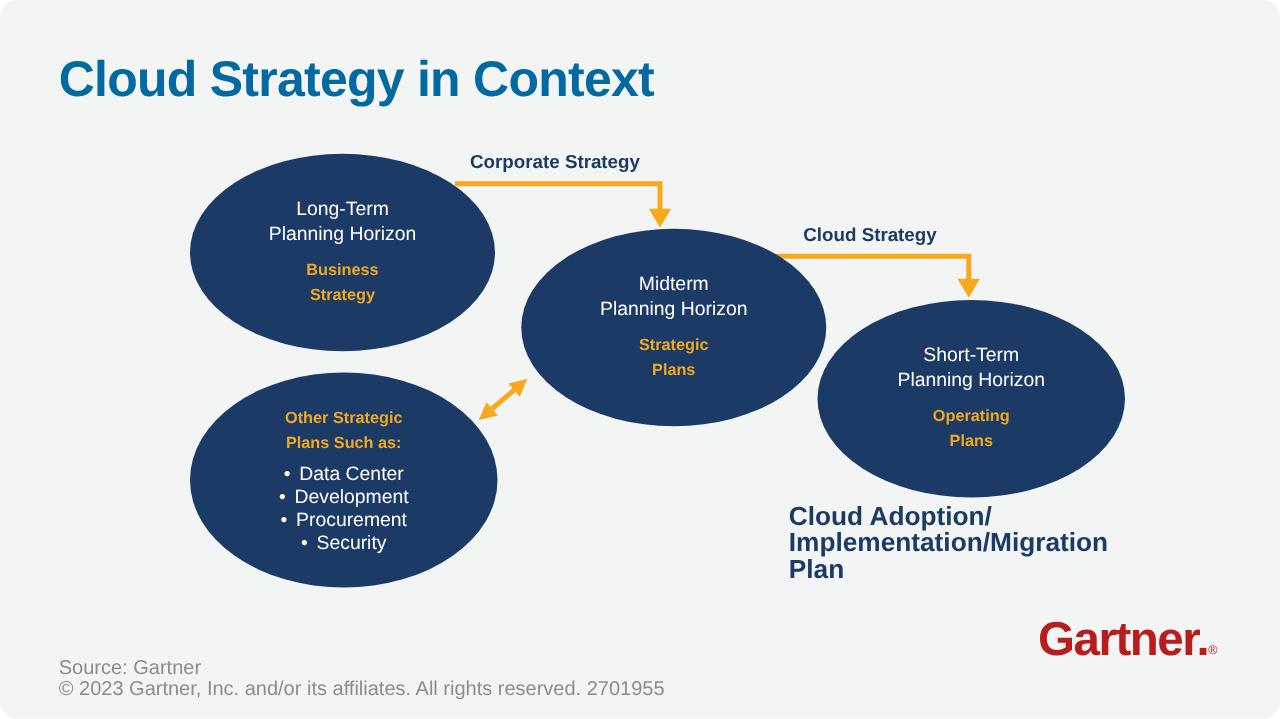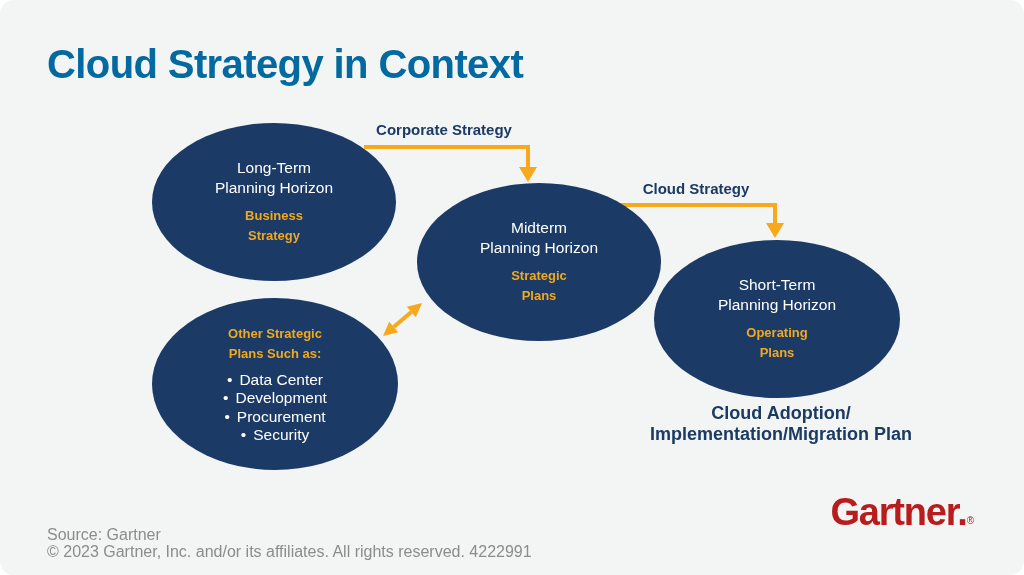--- a/index.html
+++ b/index.html
@@ -79,22 +79,21 @@
     font-weight: 700;
     color: #1b3a64;
   }
   .arrow-label.corporate { left: 364px; top: 121px; }
   .arrow-label.cloud { left: 616px; top: 180px; }
   .caption {
     position: absolute;
     left: 631px;
     top: 403px;
     width: 300px;
-    text-align: center;
-    font-size: 18px;
+    font-size: 21px;
     font-weight: 700;
     line-height: 21px;
     color: #1b3a64;
     white-space: pre-line;
   }
   .footer {
     position: absolute;
     left: 47px;
     top: 527px;
     font-size: 16px;
@@ -171,20 +170,20 @@
       <li><span class="dot">•</span><span>Procurement</span></li>
       <li><span class="dot">•</span><span>Security</span></li>
     </ul>
   </div>
 
   <div class="caption">Cloud Adoption/
 Implementation/Migration Plan</div>
 
   <div class="footer">
     <div>Source: Gartner</div>
-    <div>© 2023 Gartner, Inc. and/or its affiliates. All rights reserved. 4222991</div>
+    <div>© 2023 Gartner, Inc. and/or its affiliates. All rights reserved. 2701955</div>
   </div>
 
   <div class="logo">
     <span>Gartner.</span><span class="reg">®</span>
   </div>
 
 </div>
 
 </body></html>

